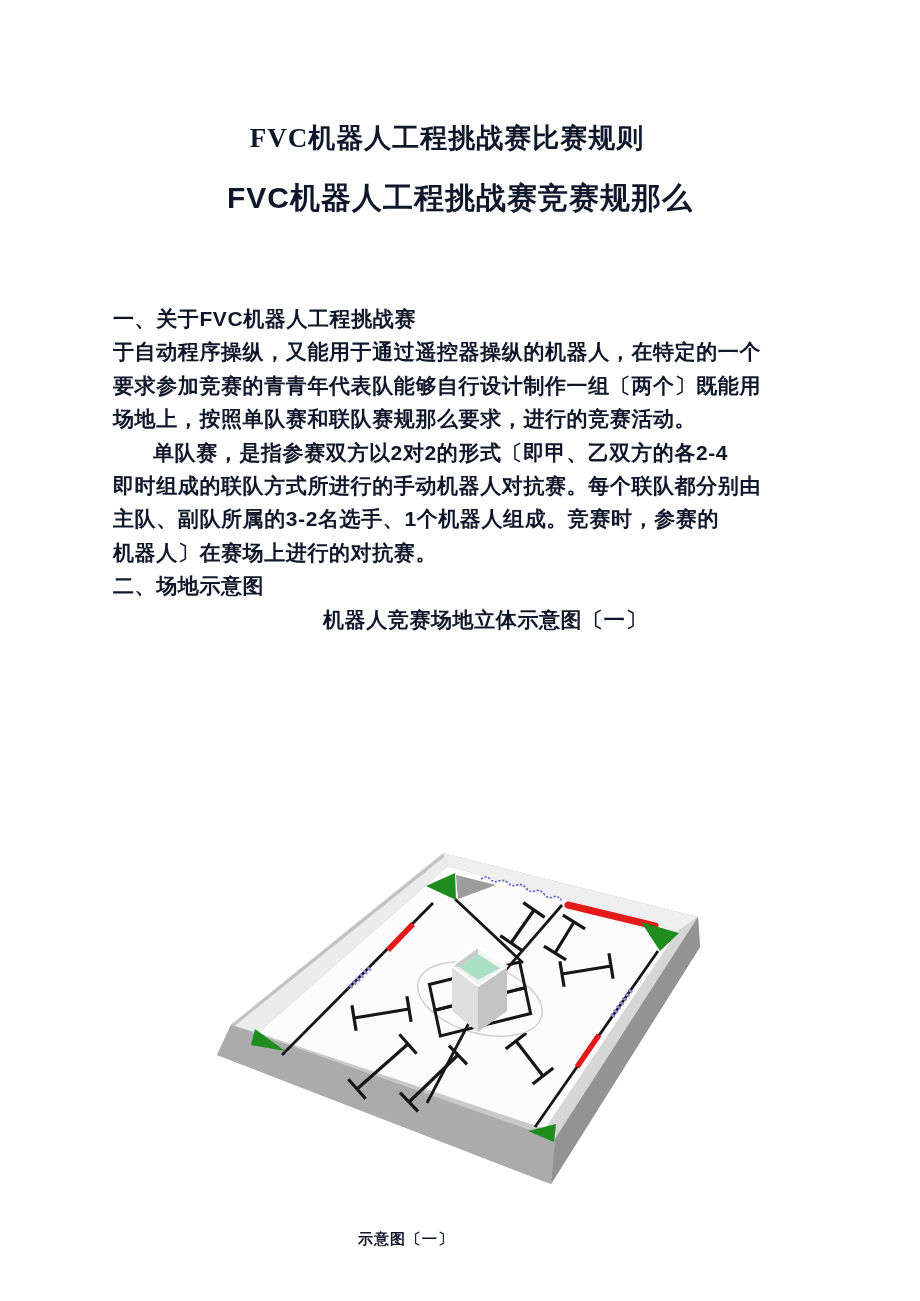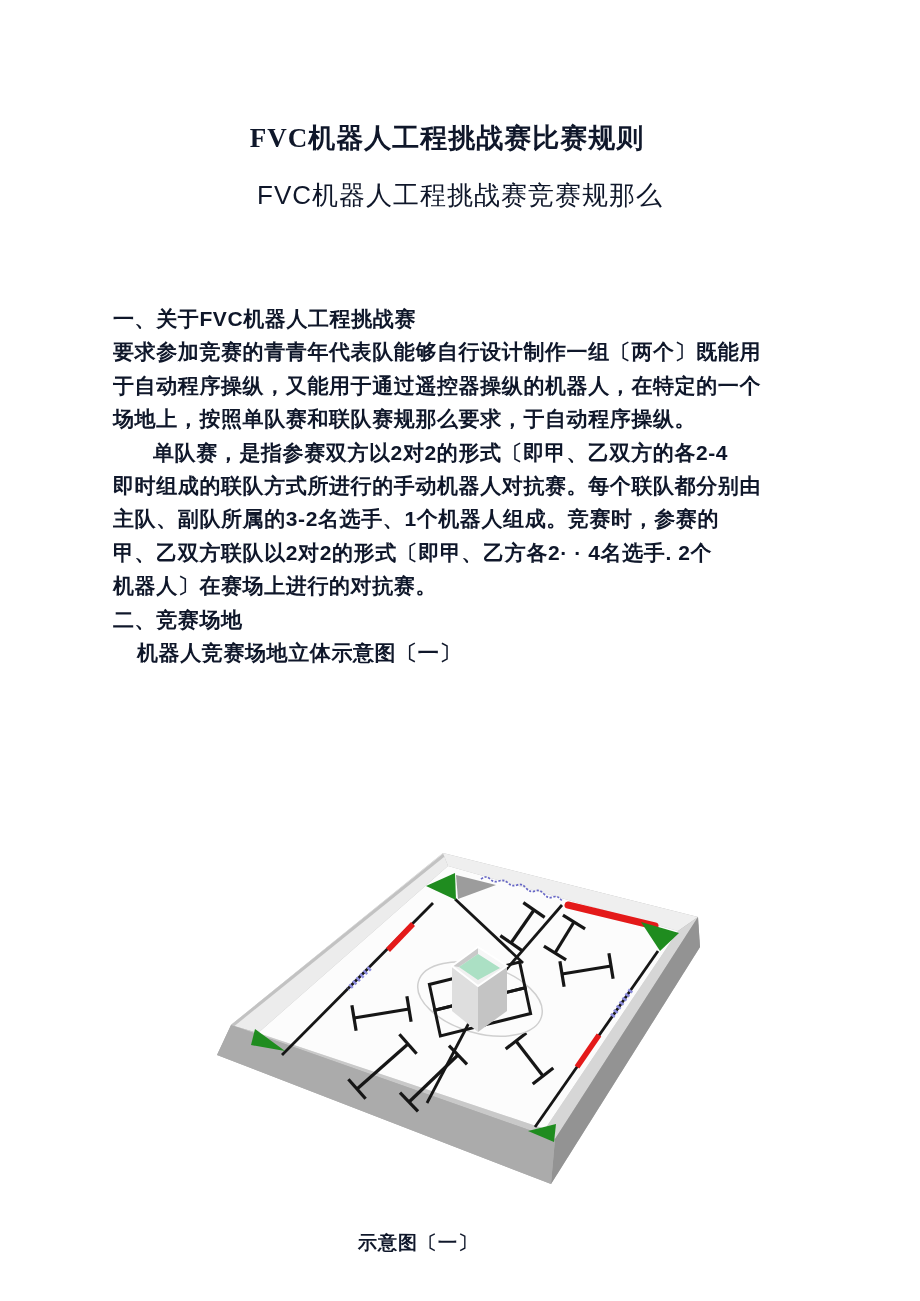--- a/index.html
+++ b/index.html
@@ -2,50 +2,49 @@
 <html><head>
 <meta charset="utf-8">
 <style>
   html,body{margin:0;padding:0;background:#ffffff;}
   #page{position:relative;width:852px;height:1301px;background:#ffffff;overflow:hidden;
         font-family:"Liberation Sans","DejaVu Sans",sans-serif;color:#0f172a;margin-top:44px;}
   .title-small{position:absolute;top:76px;left:0;width:920px;text-align:center;
                font-family:"Liberation Serif","DejaVu Serif",serif;font-weight:700;
                font-size:27px;letter-spacing:1px;padding-right:26px;box-sizing:border-box;}
   .title-large{position:absolute;top:134px;left:0;width:920px;text-align:center;
-               font-weight:400;font-size:26px;letter-spacing:1px;}
+               font-weight:700;font-size:30px;letter-spacing:1px;}
   .body-block{position:absolute;left:113px;top:258px;width:720px;}
   .line{height:33.4px;line-height:33.4px;font-size:21px;font-weight:600;
         letter-spacing:0.6px;white-space:nowrap;}
   .line b{font-weight:800;}
   .ind{padding-left:40px;}
-  .ind1{padding-left:24px;}
+  .ind1{padding-left:24px;text-align:center;}
   .fig{position:absolute;left:205px;top:795px;}
-  .fig-caption{position:absolute;left:358px;top:1186px;font-size:19px;font-weight:600;
+  .fig-caption{position:absolute;left:358px;top:1186px;font-size:15px;font-weight:600;
                letter-spacing:1px;}
 </style>
 </head>
 <body>
 
 <div id="page">
 
   <div class="title-small">FVC机器人工程挑战赛比赛规则</div>
   <div class="title-large">FVC机器人工程挑战赛竞赛规那么</div>
 
   <div class="body-block">
     <div class="line autob">一、关于<b>FVC</b>机器人工程挑战赛</div>
+    <div class="line autob">于自动程序操纵，又能用于通过遥控器操纵的机器人，在特定的一个</div>
     <div class="line autob">要求参加竞赛的青青年代表队能够自行设计制作一组〔两个〕既能用</div>
-    <div class="line autob">于自动程序操纵，又能用于通过遥控器操纵的机器人，在特定的一个</div>
-    <div class="line autob">场地上，按照单队赛和联队赛规那么要求，于自动程序操纵。</div>
+    <div class="line autob">场地上，按照单队赛和联队赛规那么要求，进行的竞赛活动。</div>
     <div class="line autob ind">单队赛，是指参赛双方以<b>2</b>对<b>2</b>的形式〔即甲、乙双方的各<b>2-4</b></div>
     <div class="line autob">即时组成的联队方式所进行的手动机器人对抗赛。每个联队都分别由</div>
     <div class="line autob">主队、副队所属的<b>3-2</b>名选手、<b>1</b>个机器人组成。竞赛时，参赛的</div>
-    <div class="line autob">甲、乙双方联队以<b>2</b>对<b>2</b>的形式〔即甲、乙方各<b>2·</b> · <b>4</b>名选手. <b>2</b>个</div>
     <div class="line autob">机器人〕在赛场上进行的对抗赛。</div>
-    <div class="line autob">二、竞赛场地</div>
+    <div class="line autob">二、场地示意图</div>
     <div class="line autob ind1">机器人竞赛场地立体示意图〔一〕</div>
   </div>
 
   <svg class="fig" width="505" height="360" viewBox="0 0 505 360">
     <defs>
       <marker id="cap" viewBox="-3 -14 6 28" refX="0" refY="0" markerWidth="6" markerHeight="28" orient="auto" markerUnits="userSpaceOnUse">
         <line x1="0" y1="-13" x2="0" y2="13" stroke="#161616" stroke-width="3.2"></line>
       </marker>
     </defs>
 

